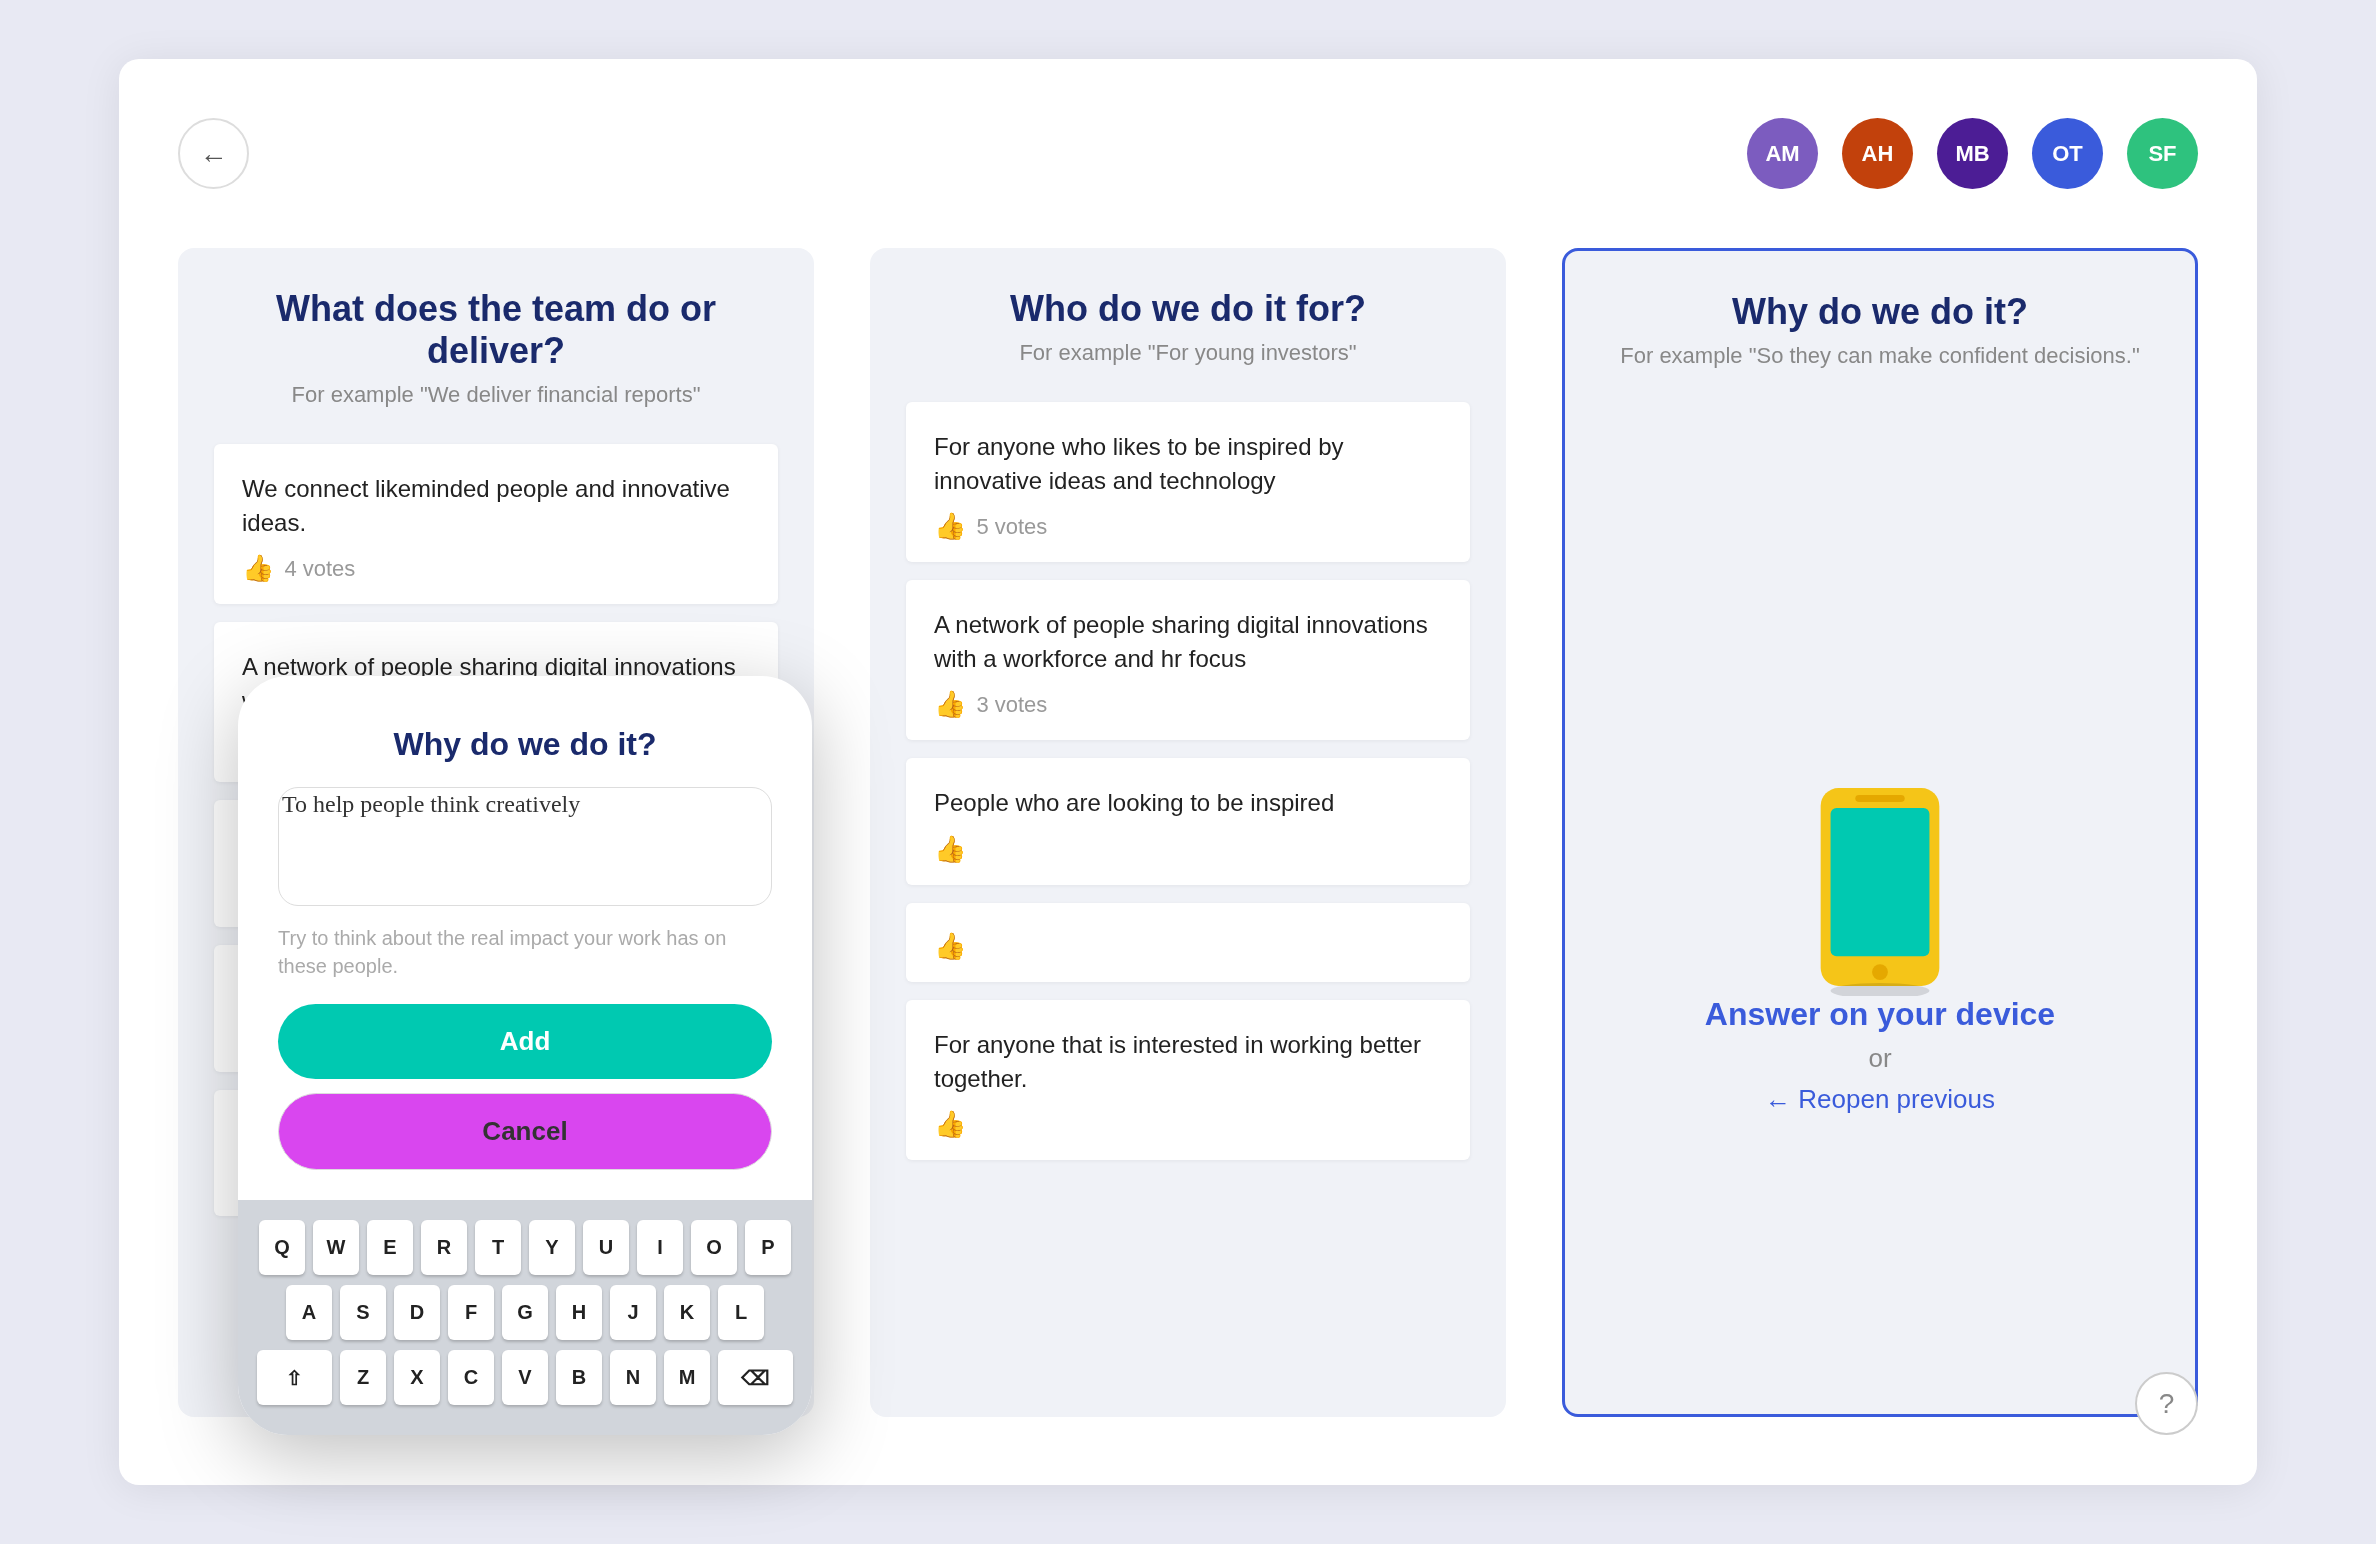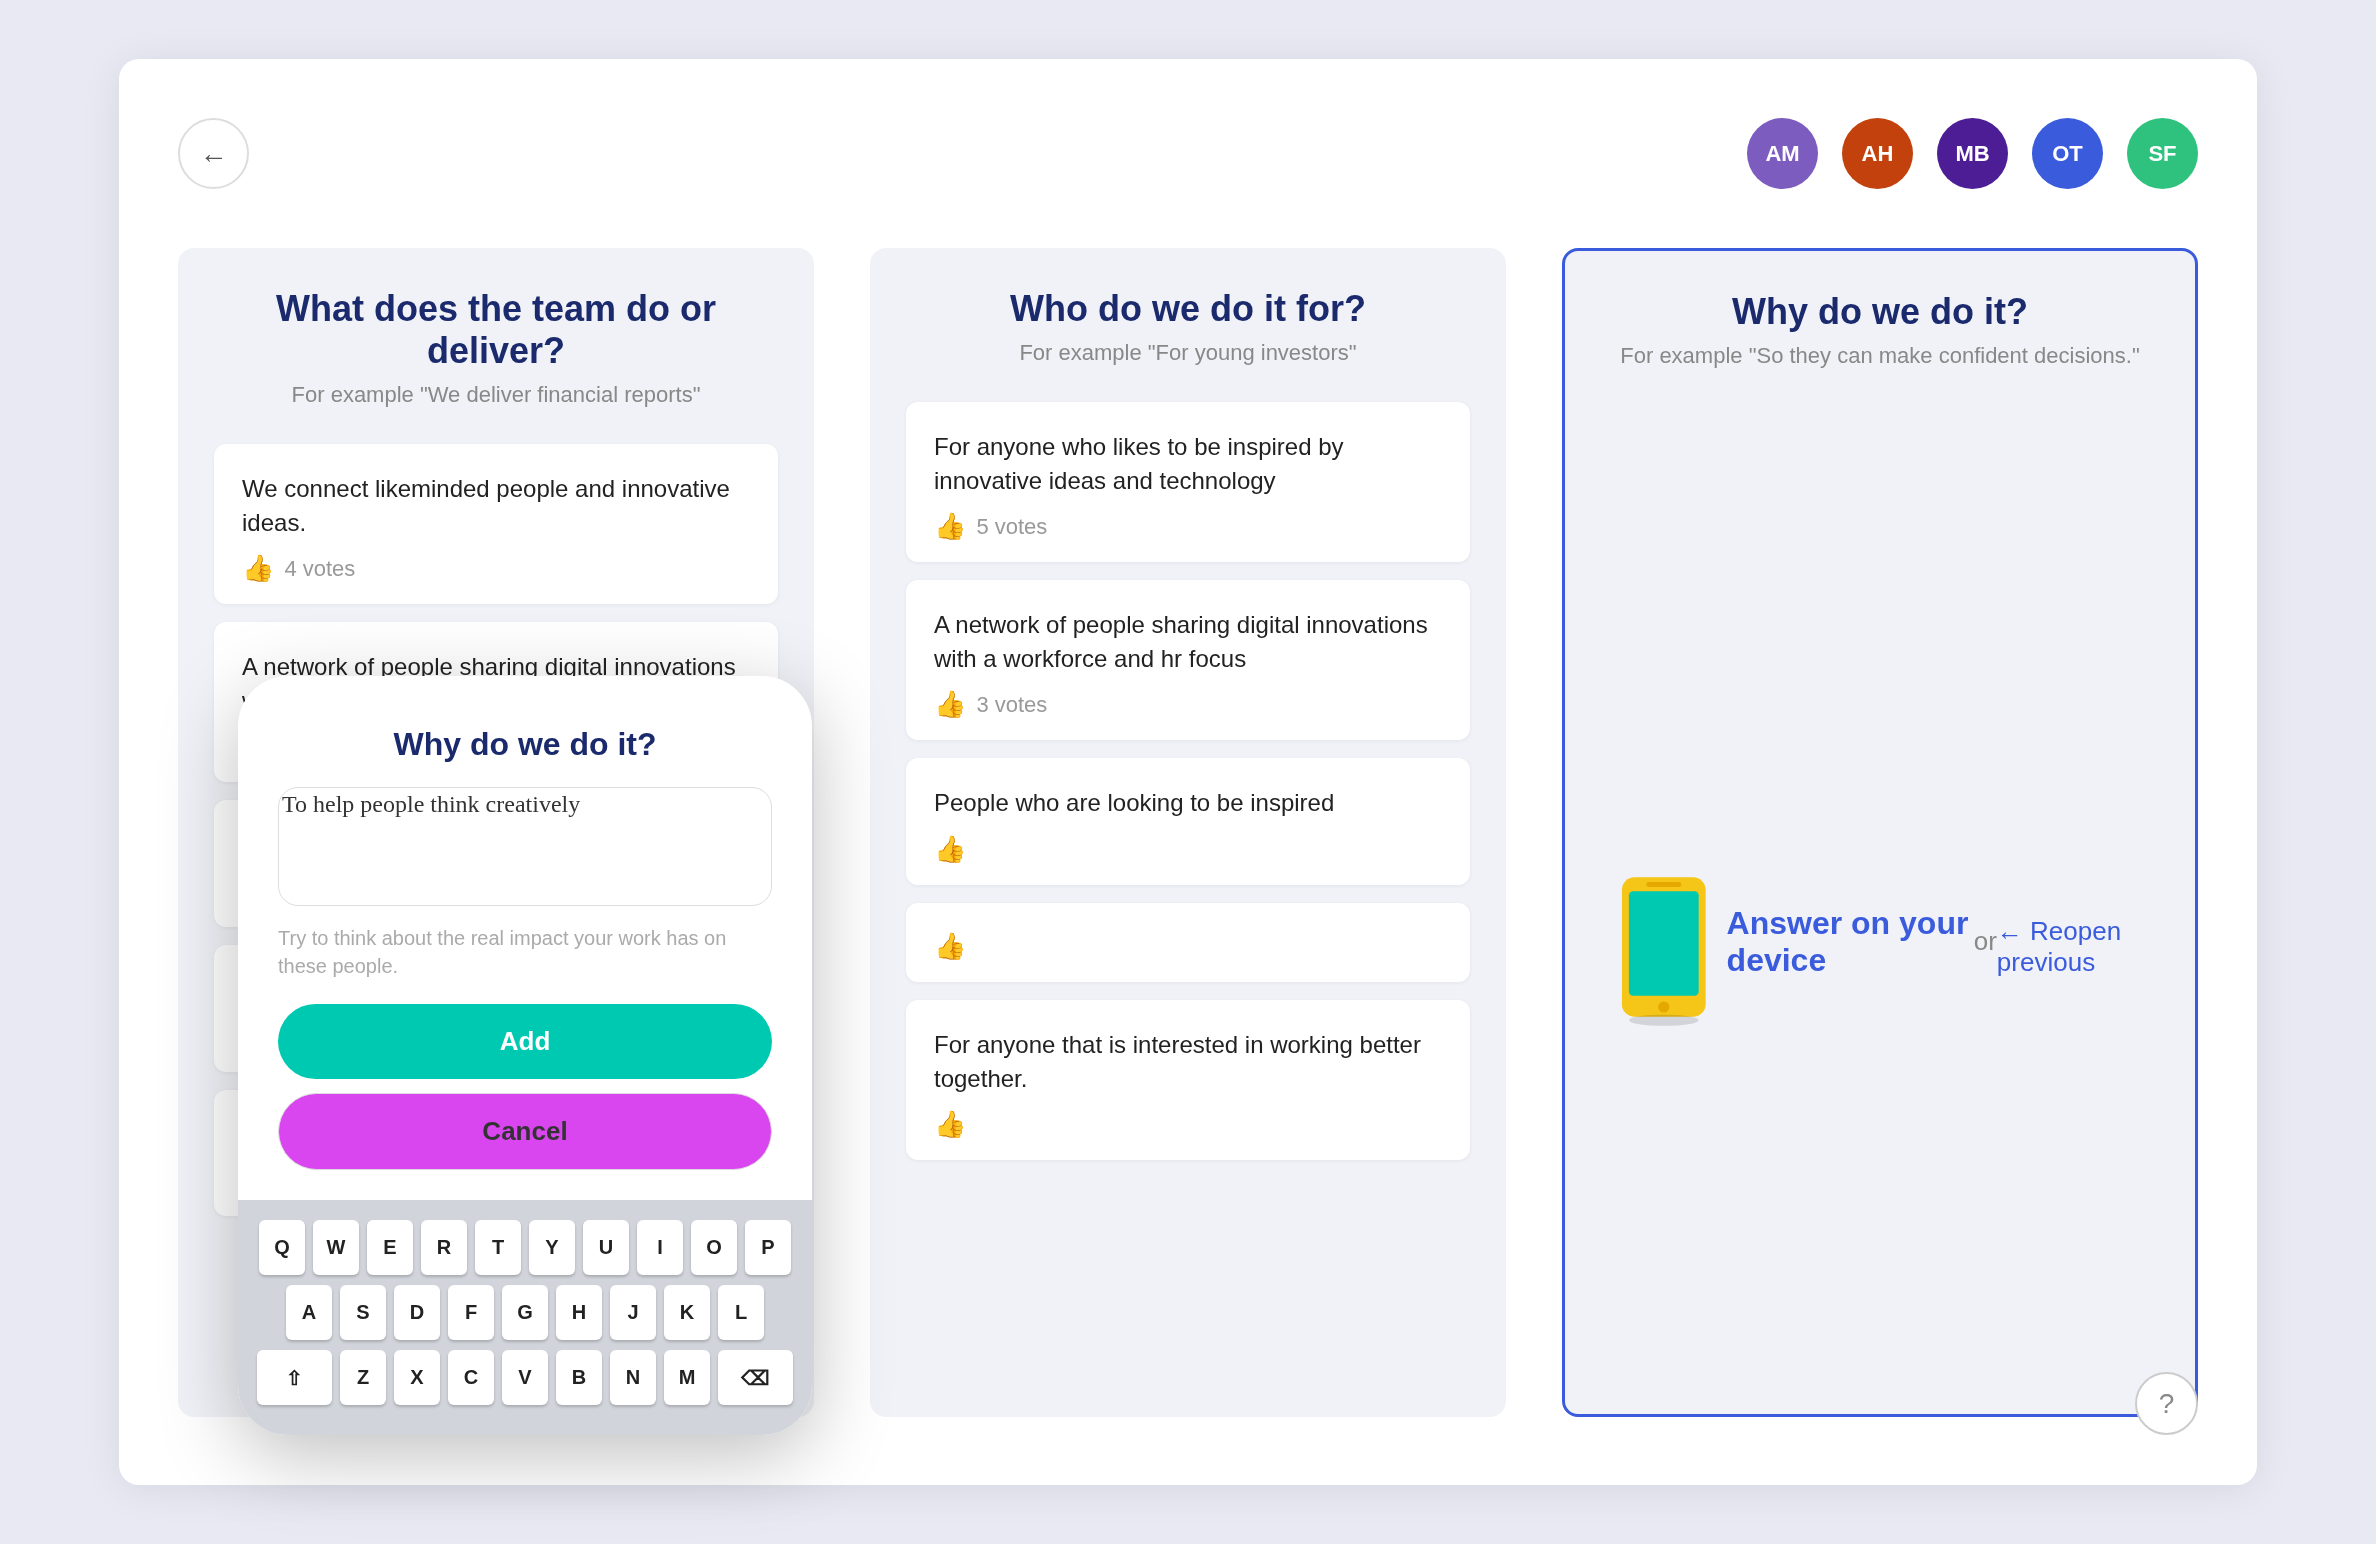--- a/index.html
+++ b/index.html
@@ -79,21 +79,21 @@
       margin-bottom: 10px;
     }
     .column-subtitle {
       font-size: 22px;
       color: #888;
       text-align: center;
       margin-bottom: 36px;
     }
     .card {
       background: white;
-      border-radius: 12px;
+      border-radius: 6px;
       padding: 28px 28px 20px;
       margin-bottom: 18px;
       box-shadow: 0 1px 4px rgba(0,0,0,0.06);
     }
     .card-text {
       font-size: 24px;
       color: #222;
       line-height: 1.4;
       margin-bottom: 14px;
     }
@@ -106,21 +106,21 @@
       color: #aaa;
       font-size: 26px;
     }
     .vote-count {
       font-size: 22px;
       color: #999;
     }
     
     .device-area {
       display: flex;
-      flex-direction: row;
+      flex-direction: column;
       align-items: center;
       justify-content: center;
       height: 100%;
     }
     .device-answer-text {
       font-size: 32px;
       font-weight: 700;
       color: #3a5bdb;
       margin-bottom: 10px;
     }

